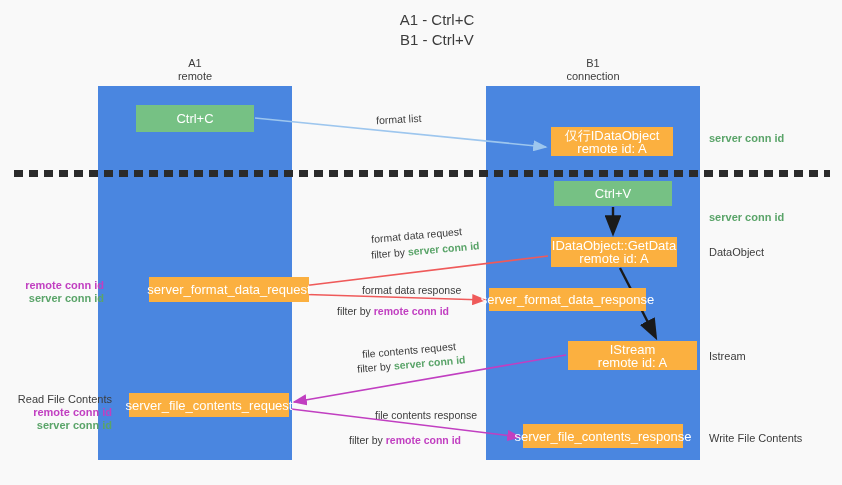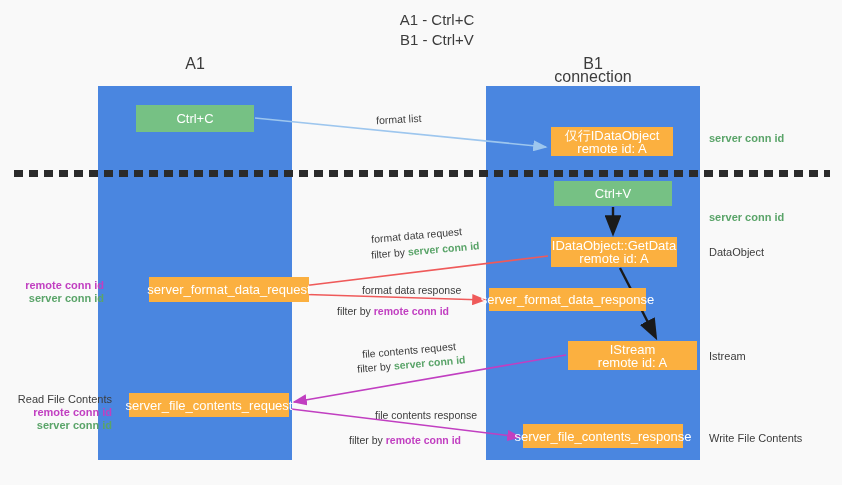--- a/index.html
+++ b/index.html
@@ -14,21 +14,21 @@
   .abs{position:absolute;}
 
   
   #title{
     left:16px;top:10px;width:842px;text-align:center;
     font-size:15px;color:#3c3c3c;line-height:20px;
   }
 
   
   .col-header{
-    font-size:16px;color:#3c3c3c;text-align:center;line-height:13px;
+    font-size:11px;color:#3c3c3c;text-align:center;line-height:13px;
   }
   #hdr-a1{left:98px;top:57px;width:194px;}
   #hdr-b1{left:486px;top:57px;width:214px;text-align:center;}
 
   
   .lane{background:#4a86e0;}
   #lane-a1{left:98px;top:86px;width:194px;height:374px;}
   #lane-b1{left:486px;top:86px;width:214px;height:374px;}
 
   
@@ -92,20 +92,21 @@
 
 <div class="canvas">
 
   <div class="abs" id="title">
     <div>A1 - Ctrl+C</div>
     <div>B1 - Ctrl+V</div>
   </div>
 
   <div class="abs col-header" id="hdr-a1">
     <div>A1</div>
+    <div>remote</div>
   </div>
   <div class="abs col-header" id="hdr-b1">
     <div>B1</div>
     <div>connection</div>
   </div>
 
   <div class="abs lane" id="lane-a1"></div>
   <div class="abs lane" id="lane-b1"></div>
 
   <svg id="edges">

